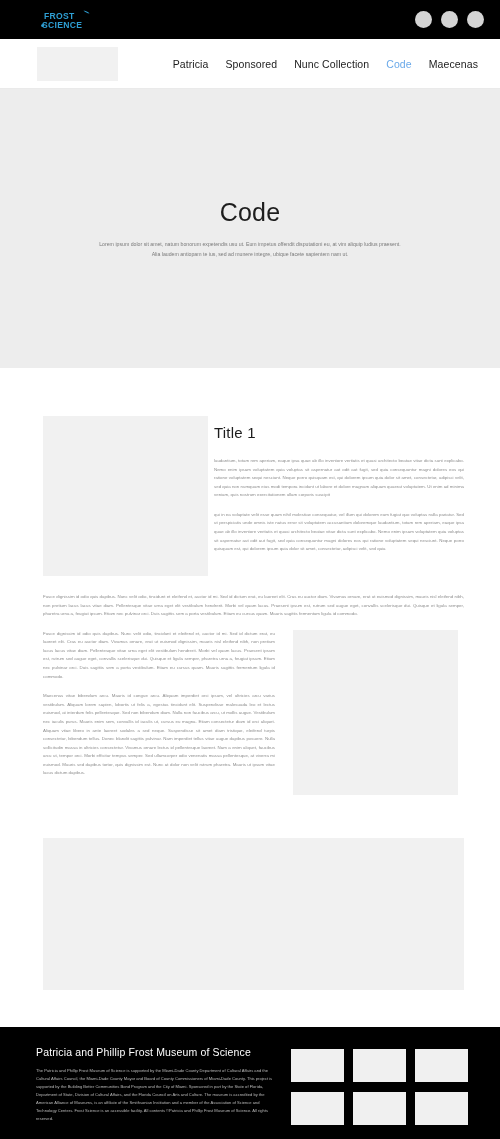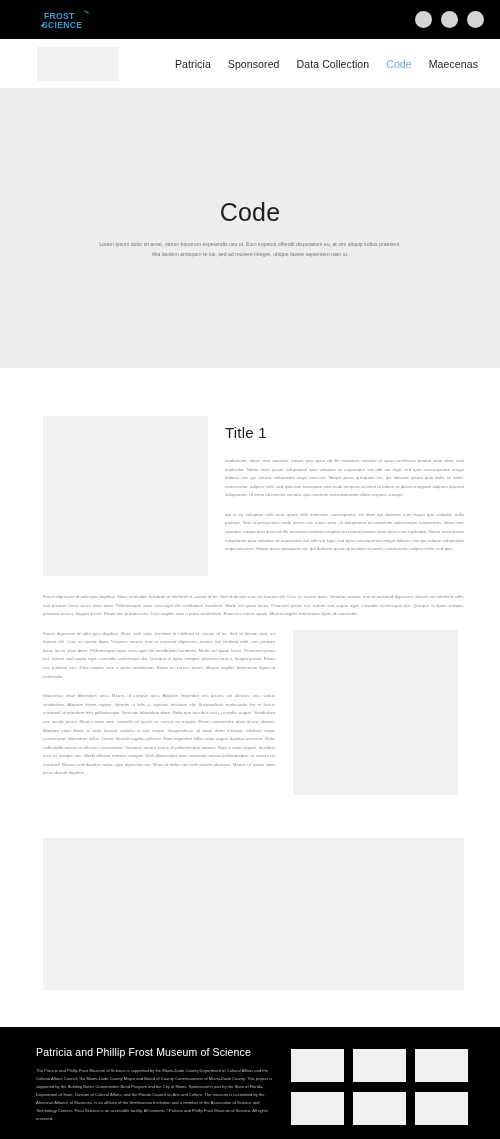--- a/index.html
+++ b/index.html
@@ -93,21 +93,21 @@
     max-width: 320px;
   }
 
   
   .content {
     padding: 48px 36px 0 43px;
     background: #ffffff;
   }
   .row-top {
     display: flex;
-    gap: 17px;
+    gap: 6px;
     align-items: flex-start;
   }
   .ph {
     background: #f1f1f1;
     flex: 0 0 auto;
   }
   .ph-left { width: 165px; height: 160px; }
   .col-right { flex: 1 1 auto; padding-top: 8px; }
   .sec-title {
     font-size: 15px;
@@ -190,21 +190,21 @@
     <span class="social-dot"></span>
     <span class="social-dot"></span>
   </div>
 </div>
 
 <div class="navbar">
   <div class="nav-logo-box"></div>
   <nav class="nav-links">
     <a class="nav-link">Patricia</a>
     <a class="nav-link">Sponsored</a>
-    <a class="nav-link">Data Collection</a>
+    <a class="nav-link">Nunc Collection</a>
     <a class="nav-link active">Code</a>
     <a class="nav-link">Maecenas</a>
   </nav>
 </div>
 
 <section class="hero">
   <h1 class="hero-title">Code</h1>
   <p class="hero-sub">Lorem ipsum dolor sit amet, natum bonorum expetendis usu ut. Eum impetus offendit disputationi eu, at vim aliquip ludius praesent. Alia laudem antiopam te ius, sed ad munere integre, ubique facete sapientem nam ut.</p>
 </section>
 

